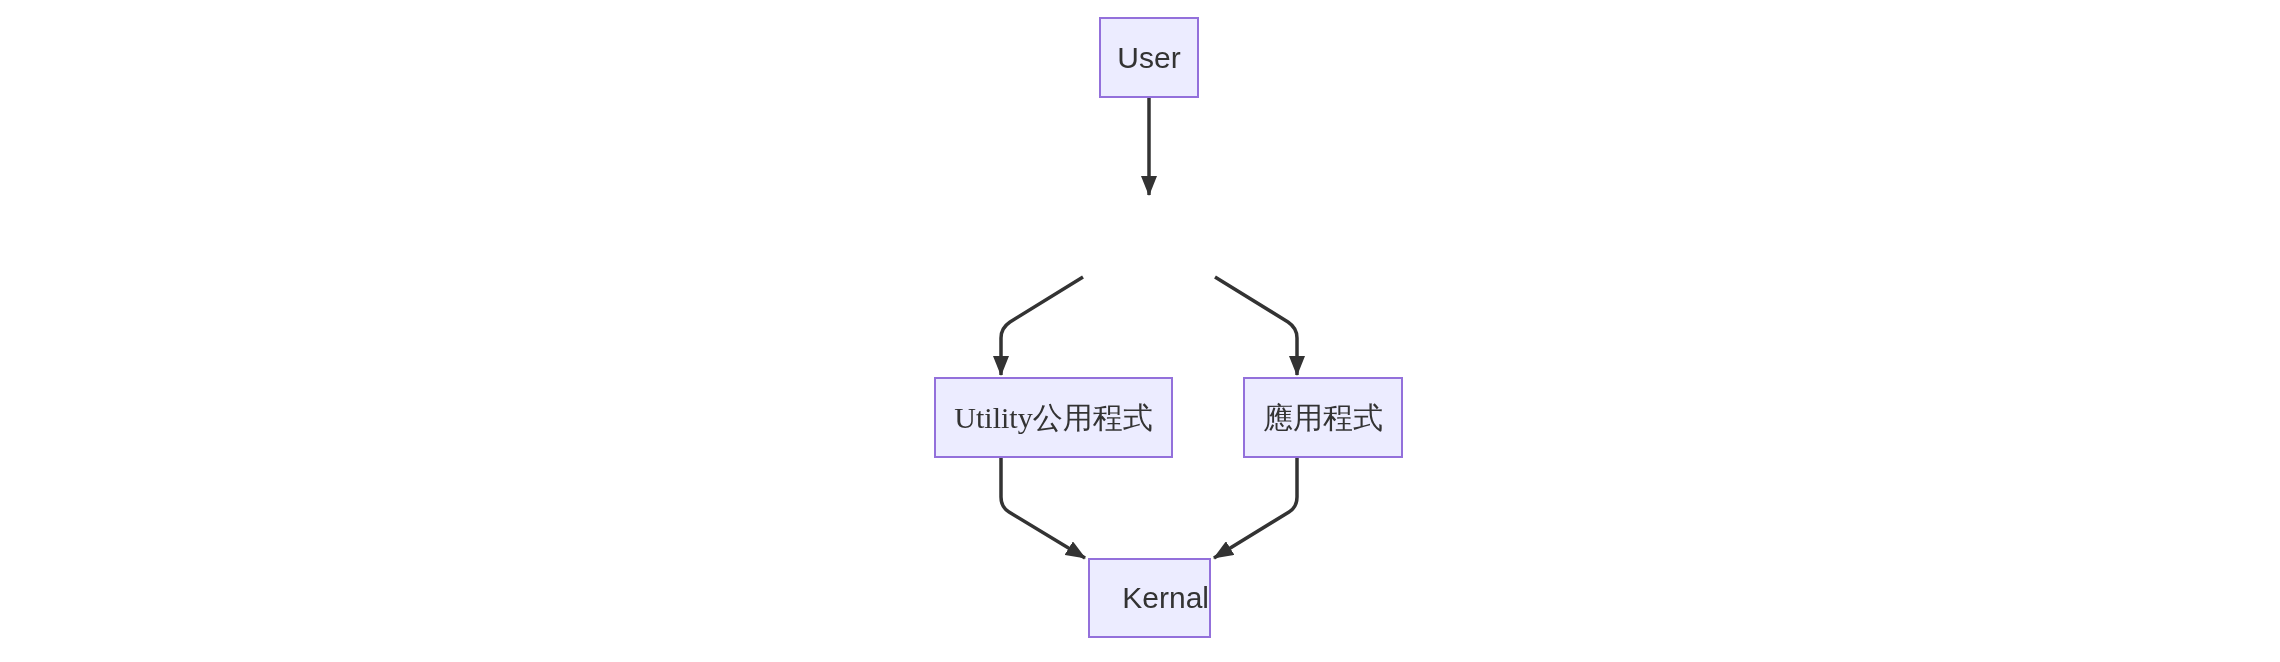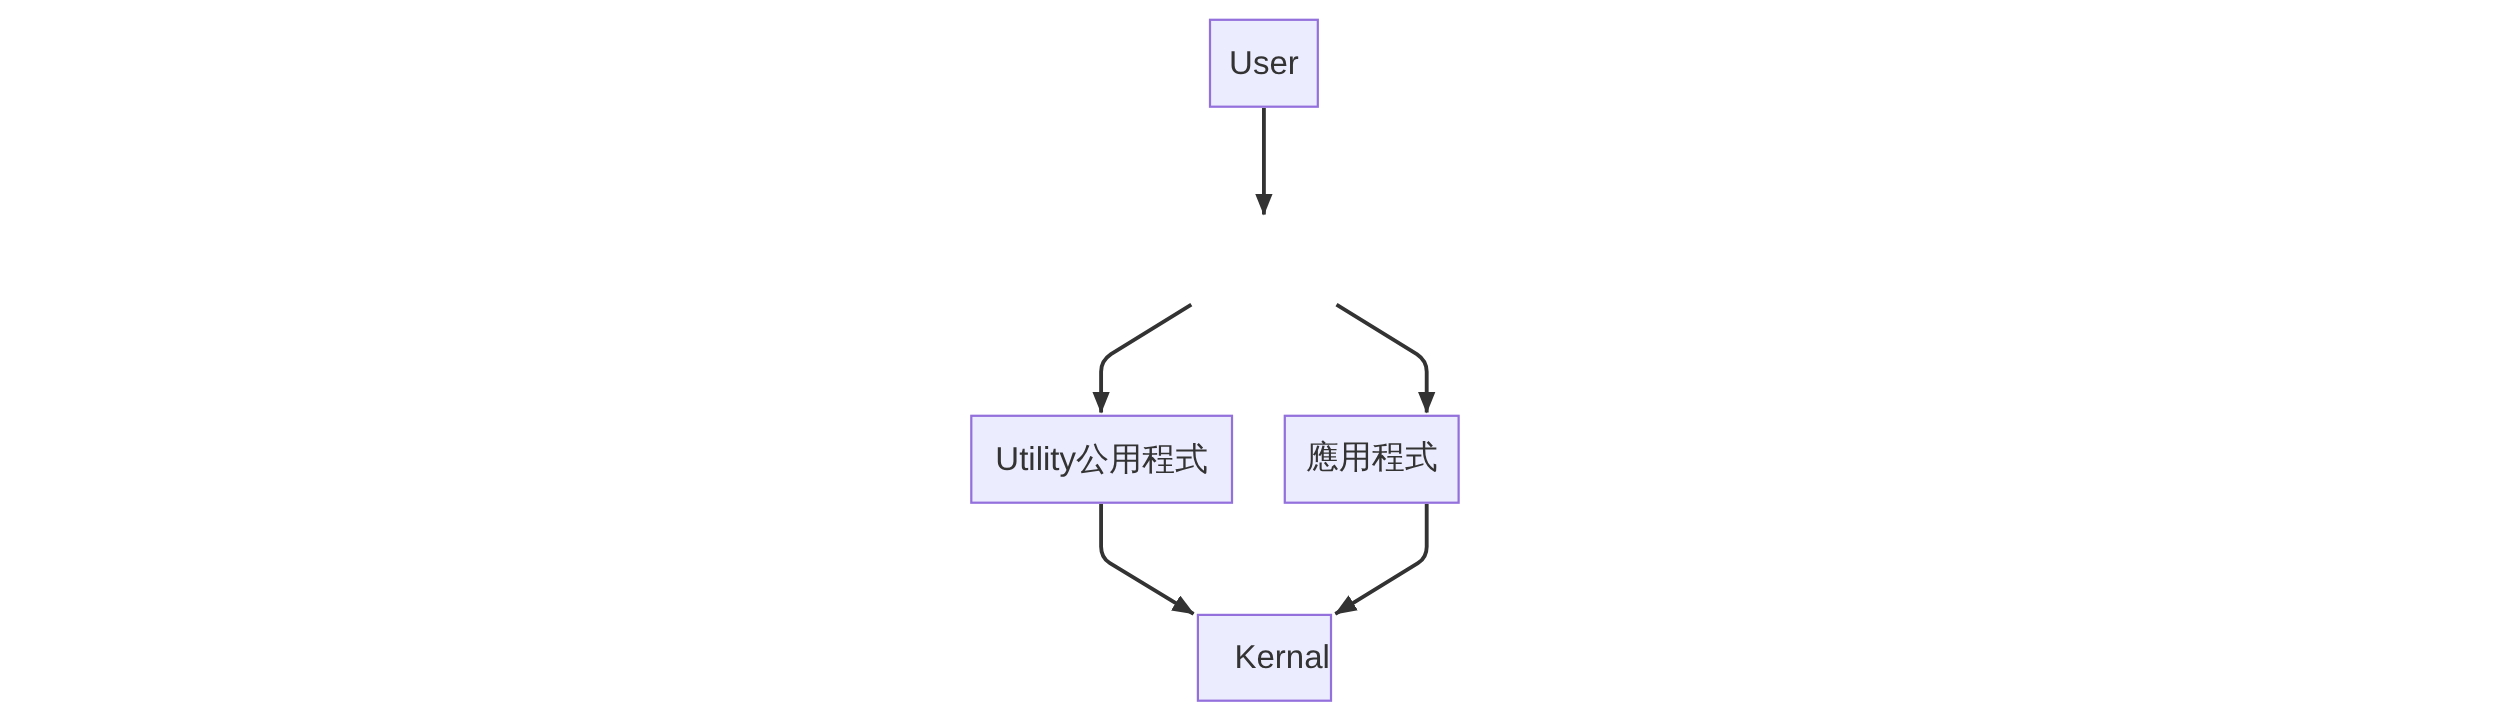--- a/index.html
+++ b/index.html
@@ -68,25 +68,25 @@
     <path class="edge-path" d="M 1001 458 L 1001 497 Q 1001 507 1009 512 L 1085 558" marker-end="url(#arrowhead)"></path>
 
     <path class="edge-path" d="M 1297 458 L 1297 497 Q 1297 507 1289 512 L 1214 558" marker-end="url(#arrowhead)"></path>
   </svg>
 
   <div class="node" style="left:1099px; top:17px; width:100px; height:81px;">
     <span>User</span>
   </div>
 
 
-  <div class="node" style="left:882px; top:377px; width:239px; height:81px;">
+  <div class="node" style="left:934px; top:377px; width:239px; height:81px;font-family:Liberation Serif, serif;">
     <span>Utility公用程式</span>
   </div>
 
-  <div class="node" style="left:1167px; top:377px; width:160px; height:81px;font-family:Liberation Mono, monospace;">
+  <div class="node" style="left:1243px; top:377px; width:160px; height:81px;">
     <span>應用程式</span>
   </div>
 
   <div class="node" style="left:1088px; top:558px; width:123px; height:80px;justify-content:flex-end;">
     <span>Kernal</span>
   </div>
 
 </div>
 
 </body></html>

